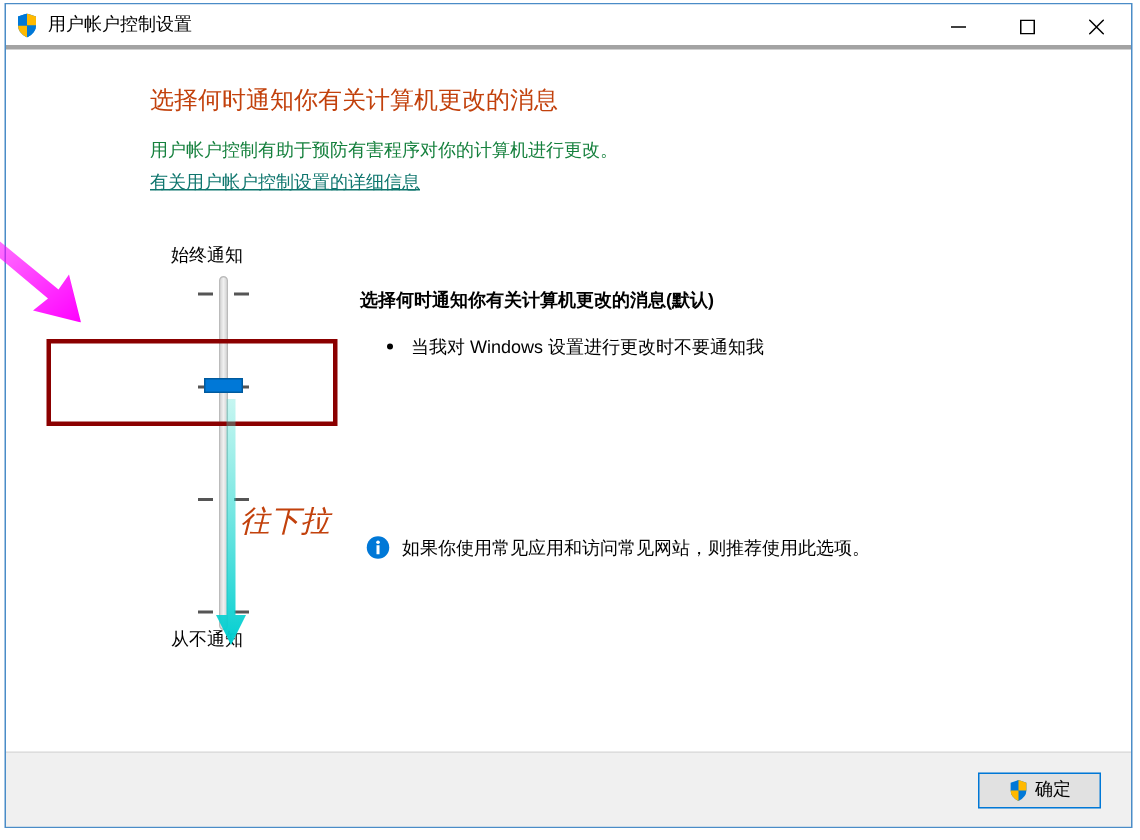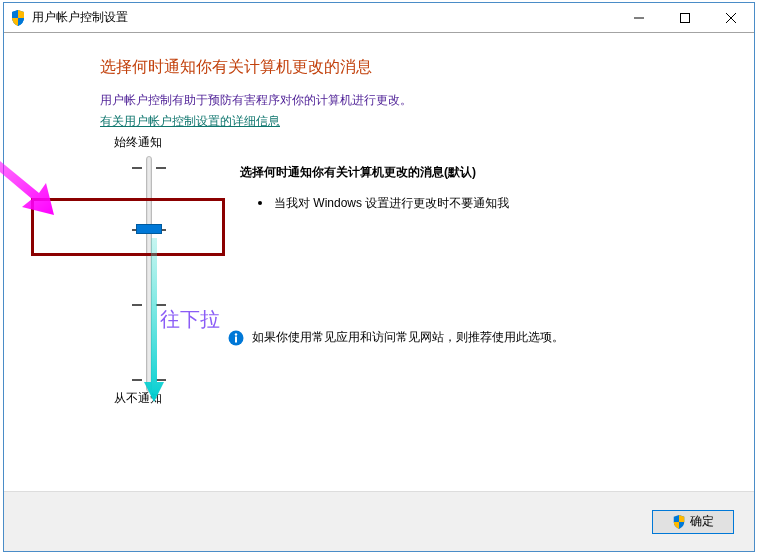--- a/index.html
+++ b/index.html
@@ -1,44 +1,44 @@
 <!DOCTYPE html>
 <html><head>
   <meta charset="utf-8">
   <style>
     * { box-sizing: border-box; margin: 0; padding: 0; }
     body { font-family: 'Microsoft YaHei', 'Segoe UI', sans-serif; font-size: 12px; background: #fff; width: 760px; height: 560px; position: relative; overflow: hidden; }
     .window { width: 752px; height: 550px; border: 1px solid #4a8cc7; background: #fff; position: absolute; left: 3px; top: 2px; }
-    .titlebar { height: 30px; background: #fff; display: flex; align-items: center; padding-left: 6px; border-bottom: 1px solid #a3a3a3; }
+    .titlebar { height: 30px; background: #fff; display: flex; align-items: center; padding-left: 6px; border-bottom: 3px solid #a3a3a3; }
     .titlebar-icon { width: 16px; height: 16px; margin-right: 6px; }
     .titlebar-text { font-size: 12px; color: #000; flex: 1; }
     .win-controls { display: flex; height: 100%; }
     .win-btn { width: 46px; height: 30px; display: flex; align-items: center; justify-content: center; cursor: pointer; }
     .content { padding: 24px 40px 0 96px; position: relative; height: 468px; }
     .heading { color: #c2410c; font-size: 16px; font-weight: normal; margin-bottom: 14px; }
-    .desc { font-size: 12px; color: #4c1d95; margin-bottom: 4px; }
+    .desc { font-size: 12px; color: #15803d; margin-bottom: 4px; }
     .link { color: #0f766e; text-decoration: underline; cursor: pointer; font-size: 12px; }
-    .slider-area { position: relative; margin-top: 4px; height: 300px; }
+    .slider-area { position: relative; margin-top: 32px; height: 300px; }
     .label-top { position: absolute; left: 14px; top: 0; font-size: 12px; }
     .label-bottom { position: absolute; left: 14px; top: 256px; font-size: 12px; }
     .track { position: absolute; left: 46px; top: 22px; width: 6px; height: 236px; background: linear-gradient(to right, #d8d8d8, #f0f0f0, #d8d8d8); border: 1px solid #bbb; border-radius: 3px; }
     .tick { position: absolute; left: 32px; width: 10px; height: 1px; border-top: 2px solid #555; }
     .tick.r { left: 56px; }
     .thumb { position: absolute; left: 36px; top: 90px; width: 26px; height: 10px; background: #0078d7; border: 1px solid #005a9e; cursor: pointer; }
     .red-box { position: absolute; left: -69px; top: 64px; width: 194px; height: 58px; border: 3px solid #8b0000; pointer-events: none; }
     .info-panel { position: absolute; left: 140px; top: 30px; width: 440px; }
     .info-title { font-weight: bold; font-size: 12px; margin-bottom: 14px; }
     .info-bullet { display: flex; align-items: flex-start; padding-left: 18px; }
     .bullet-dot { width: 4px; height: 4px; background: #000; border-radius: 50%; margin-right: 12px; margin-top: 6px; flex-shrink: 0; }
     .info-text { font-size: 12px; }
-    .recommend { position: absolute; left: 128px; top: 194px; width: 390px; display: flex; align-items: center; }
+    .recommend { position: absolute; left: 144px; top: 194px; width: 390px; display: flex; align-items: flex-start; }
     .info-icon { width: 16px; height: 16px; margin-right: 8px; flex-shrink: 0; margin-top: 1px; }
     .rec-text { font-size: 12px; line-height: 1.5; }
-    .annotation { position: absolute; left: 60px; top: 172px; color: #8b5cf6; font-size: 20px; pointer-events: none; }
-    .footer { position: absolute; bottom: 0; left: 0; right: 0; height: 60px; background: #f0f0f0; border-top: 1px solid #ddd; display: flex; align-items: center; justify-content: flex-end; padding-right: 20px; gap: 8px; }
+    .annotation { position: absolute; left: 60px; top: 172px; color: #c2410c; font-size: 20px; pointer-events: none; font-style: italic; }
+    .footer { position: absolute; bottom: 0; left: 0; right: 0; height: 50px; background: #f0f0f0; border-top: 1px solid #ddd; display: flex; align-items: center; justify-content: flex-end; padding-right: 20px; gap: 8px; }
     .btn { min-width: 82px; height: 24px; border: 1px solid #adadad; background: #e1e1e1; font-size: 12px; cursor: pointer; display: flex; align-items: center; justify-content: center; padding: 0 10px; }
     .btn.primary { border: 1px solid #0078d7; }
     .shield-sm { width: 14px; height: 14px; margin-right: 4px; }
     .arrow-magenta { position: absolute; pointer-events: none; }
     .arrow-cyan { position: absolute; pointer-events: none; }
   </style>
 </head>
 <body>
 
 <div class="window">

